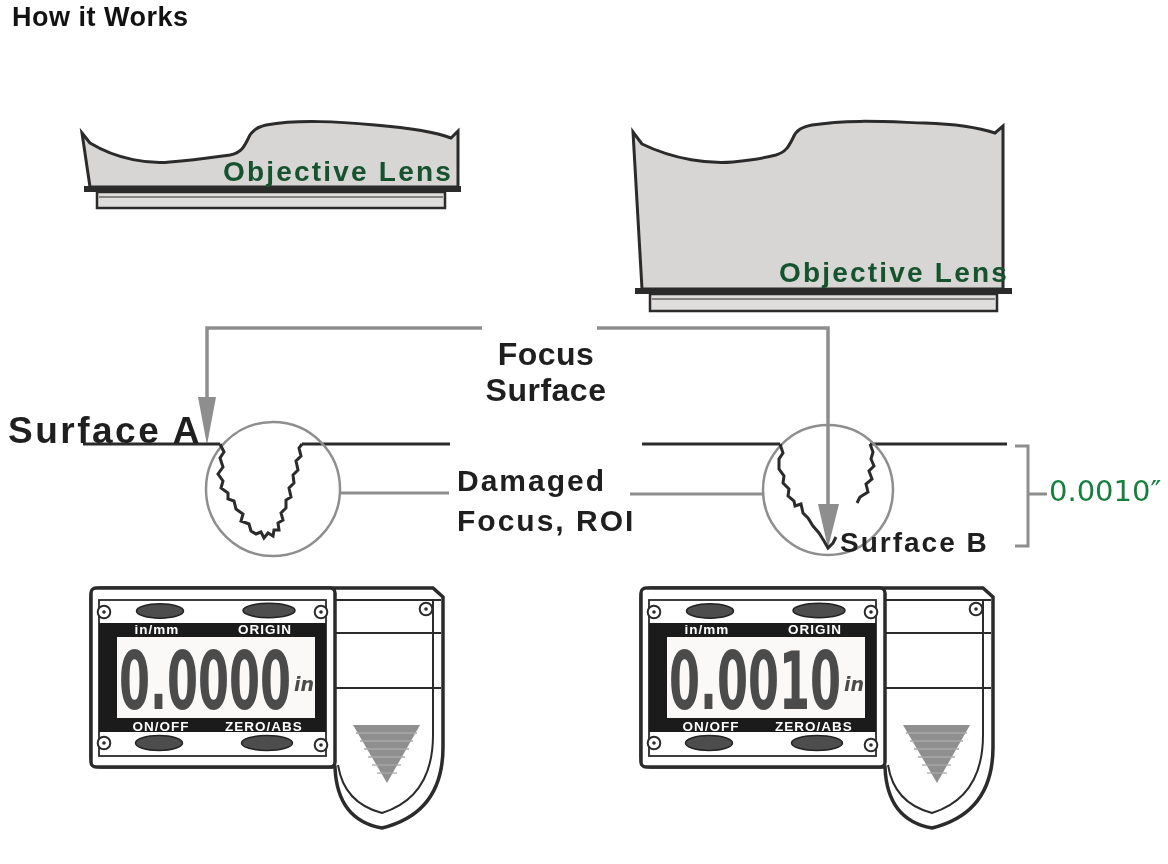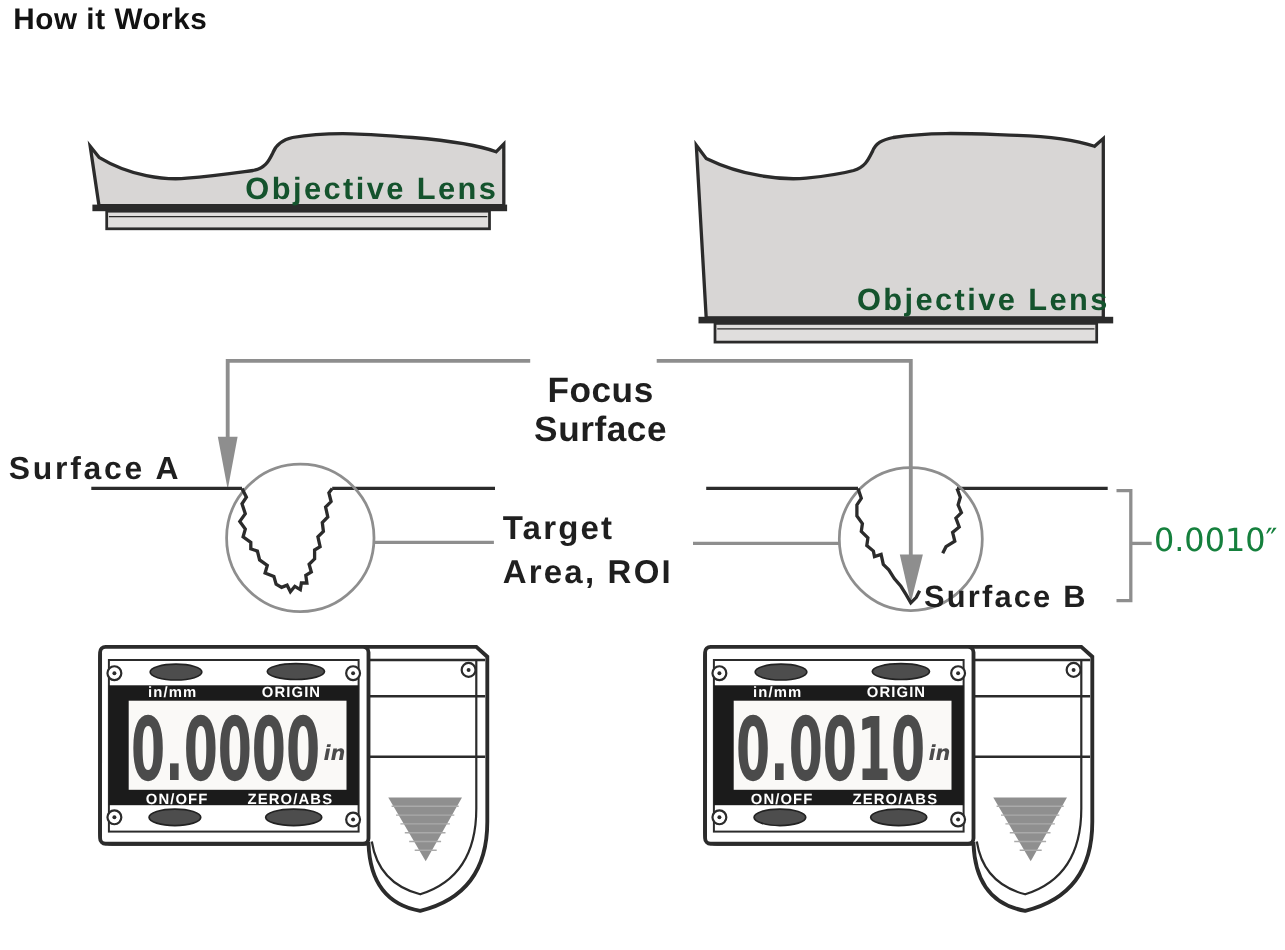--- a/index.html
+++ b/index.html
@@ -5,21 +5,21 @@
   html,body{margin:0;padding:0;background:#ffffff;}
   body{width:1168px;height:864px;overflow:hidden;}
   .canvas{position:relative;width:1168px;height:864px;background:#fff;font-family:"Liberation Sans",sans-serif;}
   .art{position:absolute;left:0;top:0;}
   .lbl{position:absolute;font-family:"Liberation Sans",sans-serif;font-weight:bold;color:#1f1f1f;white-space:nowrap;line-height:1;}
   .title{left:12px;top:4px;font-size:27px;color:#121212;letter-spacing:0.5px;}
   .lens-label{font-size:28px;letter-spacing:2.2px;color:#14532d;}
   .lens-label-left{left:223px;top:158px;}
   .lens-label-right{left:779px;top:259px;}
   .focus-target{left:458px;top:296px;width:176px;text-align:center;font-size:32px;line-height:36px;letter-spacing:0.5px;margin-top:40px;}
-  .surface-a{left:8px;top:412px;font-size:29px;letter-spacing:2.5px;}
+  .surface-a{left:8px;top:412px;font-size:37px;letter-spacing:2.5px;}
   .surface-b{left:840px;top:511px;font-size:28px;letter-spacing:2px;margin-top:18px;}
   .damaged-area{left:457px;top:461px;font-size:30px;line-height:40px;letter-spacing:2px;}
   .depth-value{left:1049px;top:477px;font-size:29px;font-weight:normal;color:#15803d;letter-spacing:0px;font-family:"DejaVu Sans",sans-serif;}
   .ind-label{font-family:"Liberation Sans",sans-serif;font-weight:bold;fill:#ffffff;letter-spacing:1px;}
   .lcd-reading{font-family:"DejaVu Sans",sans-serif;font-weight:bold;fill:#4b4b4b;}
   .lcd-unit{font-family:"DejaVu Sans",sans-serif;font-weight:bold;font-style:italic;fill:#4b4b4b;}
 </style>
 </head>
 <body>
 
@@ -179,18 +179,18 @@
 
   <div class="lbl focus-target">
     <div>Focus</div>
     <div>Surface</div>
   </div>
 
   <div class="lbl surface-a">Surface A</div>
   <div class="lbl surface-b">Surface B</div>
 
   <div class="lbl damaged-area">
-    <div>Target</div>
-    <div>Area, ROI</div>
+    <div>Damaged</div>
+    <div>Focus, ROI</div>
   </div>
 
   <div class="lbl depth-value">0.0010″</div>
 </div>
 
 </body></html>

